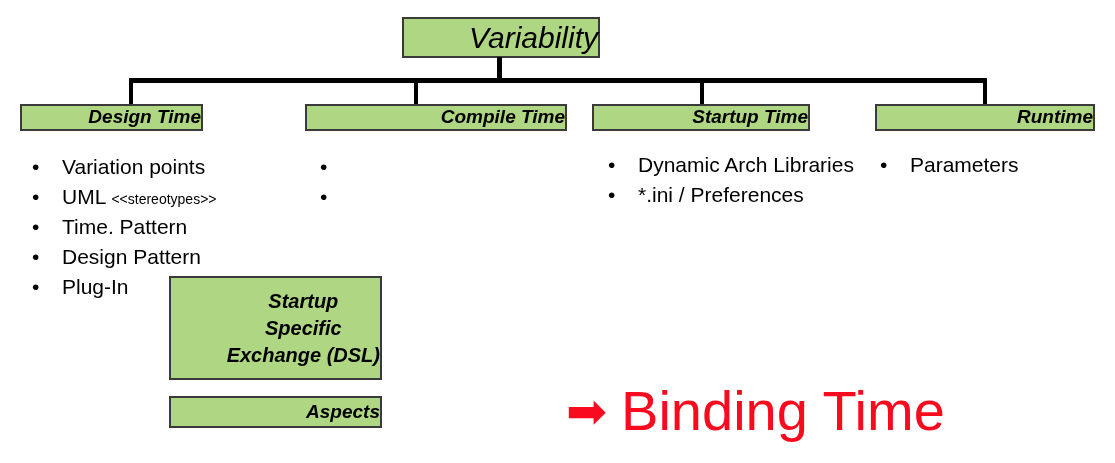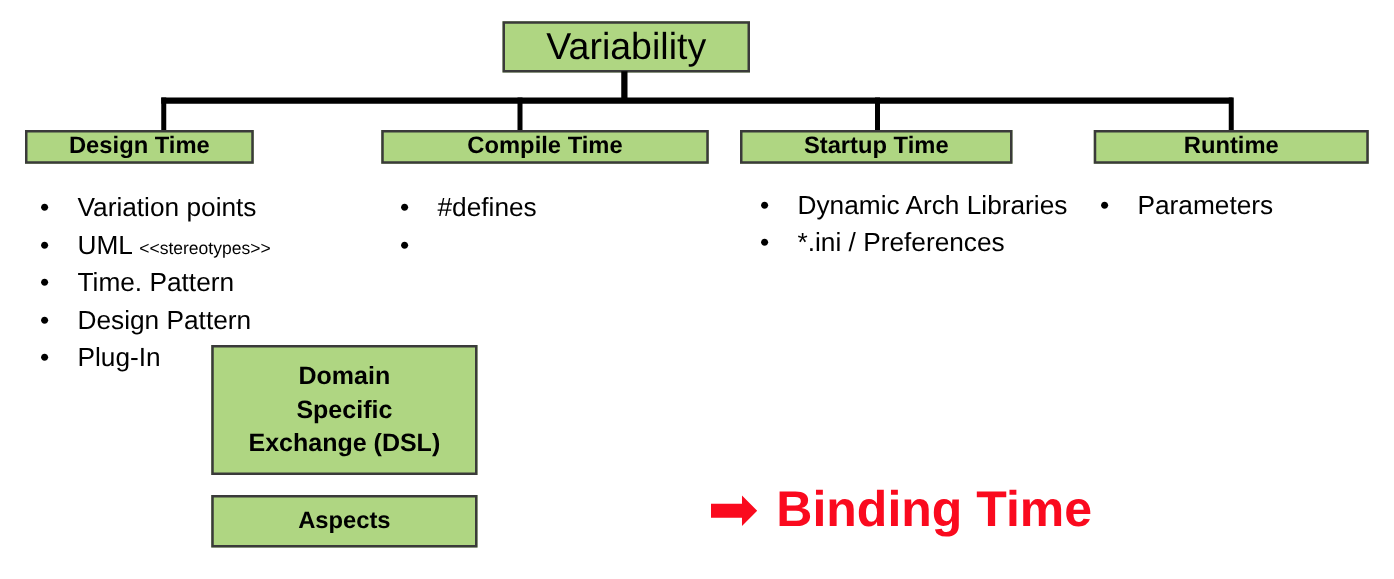--- a/index.html
+++ b/index.html
@@ -20,24 +20,25 @@
   }
 
   
   .node {
     position: absolute;
     background: #AFD682;
     border: 2px solid #3a3a3a;
     box-sizing: border-box;
     display: flex;
     align-items: center;
-    justify-content: center;
+    justify-content: flex-end;
     text-align: center;
     color: #000000;
     line-height: 1.18;
+    font-style: italic;
   }
   .node-root {
     left: 402px;
     top: 17px;
     width: 198px;
     height: 41px;
     font-size: 30px;
     font-weight: 400;
   }
   .node-cat {
@@ -57,21 +58,21 @@
     width: 213px;
     height: 104px;
     font-size: 20px;
     font-weight: bold;
     line-height: 1.35;
   }
   .node-aspects {
     left: 169px;
     top: 396px;
     width: 213px;
-    height: 42px;
+    height: 32px;
     font-size: 19px;
     font-weight: bold;
   }
 
   
   .line {
     position: absolute;
     background: #000000;
   }
   .v-stem  { left: 497px; top: 57px;  width: 5px;  height: 24px; }
@@ -122,23 +123,23 @@
     align-items: center;
     color: #FA0A1E;
   }
   #binding-arrow {
     font-size: 49px;
     line-height: 1;
     margin-right: 14px;
     font-family: "DejaVu Sans", sans-serif;
   }
   #binding-label {
-    font-size: 40px;
+    font-size: 56px;
     line-height: 1;
-    font-weight: 700;
+    font-weight: 400;
     letter-spacing: 0px;
   }
 </style>
 </head>
 <body>
 
 <div id="canvas">
 
   <div class="node node-root">
     <span>Variability</span>
@@ -183,21 +184,20 @@
     </div>
     <div class="bullet-row">
       <span class="bullet-dot">•</span>
       <span class="bullet-text">Plug-In</span>
     </div>
   </div>
 
   <div class="bullets" id="list-compile">
     <div class="bullet-row">
       <span class="bullet-dot">•</span>
-      <span class="bullet-text">#defines</span>
     </div>
     <div class="bullet-row">
       <span class="bullet-dot">•</span>
     </div>
   </div>
 
   <div class="bullets" id="list-startup">
     <div class="bullet-row">
       <span class="bullet-dot">•</span>
       <span class="bullet-text">Dynamic Arch Libraries</span>
@@ -210,21 +210,21 @@
 
   <div class="bullets" id="list-runtime">
     <div class="bullet-row">
       <span class="bullet-dot">•</span>
       <span class="bullet-text">Parameters</span>
     </div>
   </div>
 
   <div class="node node-dsl">
     <div>
-      <div>Domain</div>
+      <div>Startup</div>
       <div>Specific</div>
       <div>Exchange (DSL)</div>
     </div>
   </div>
 
   <div class="node node-aspects">
     <span>Aspects</span>
   </div>
 
   <div id="binding-callout">

